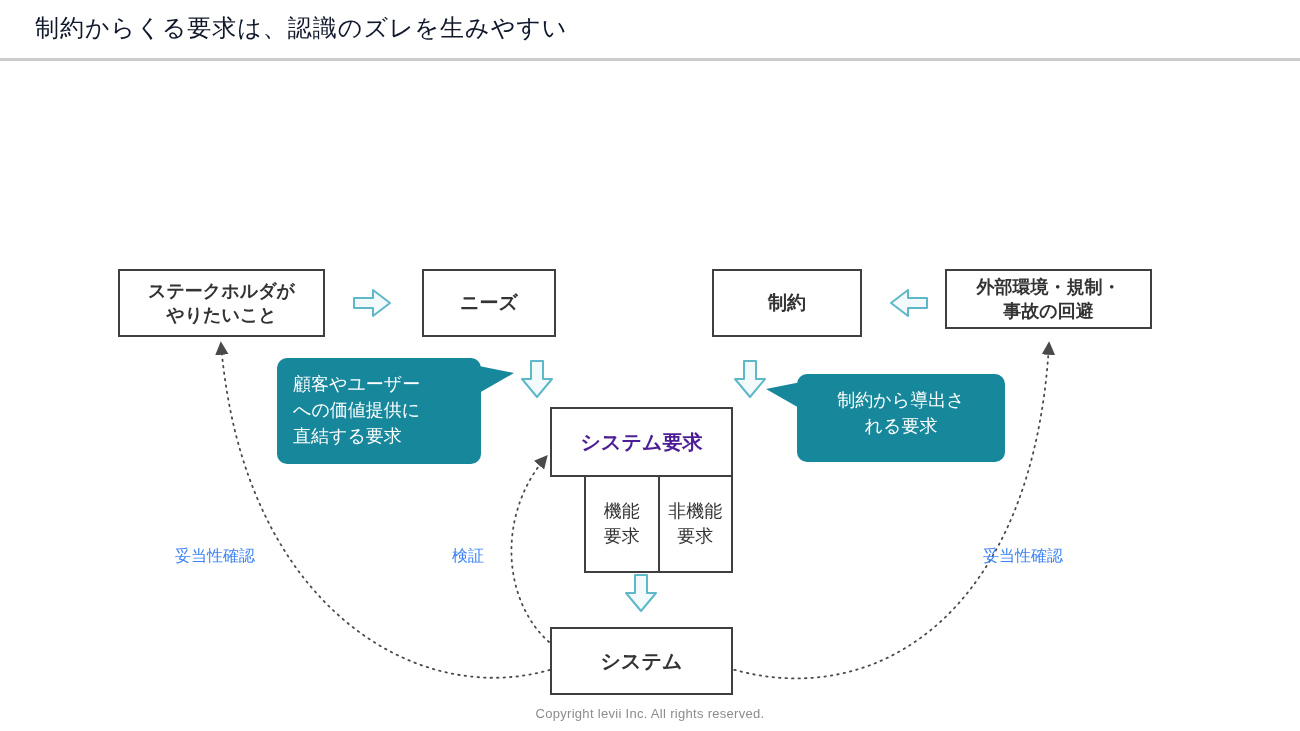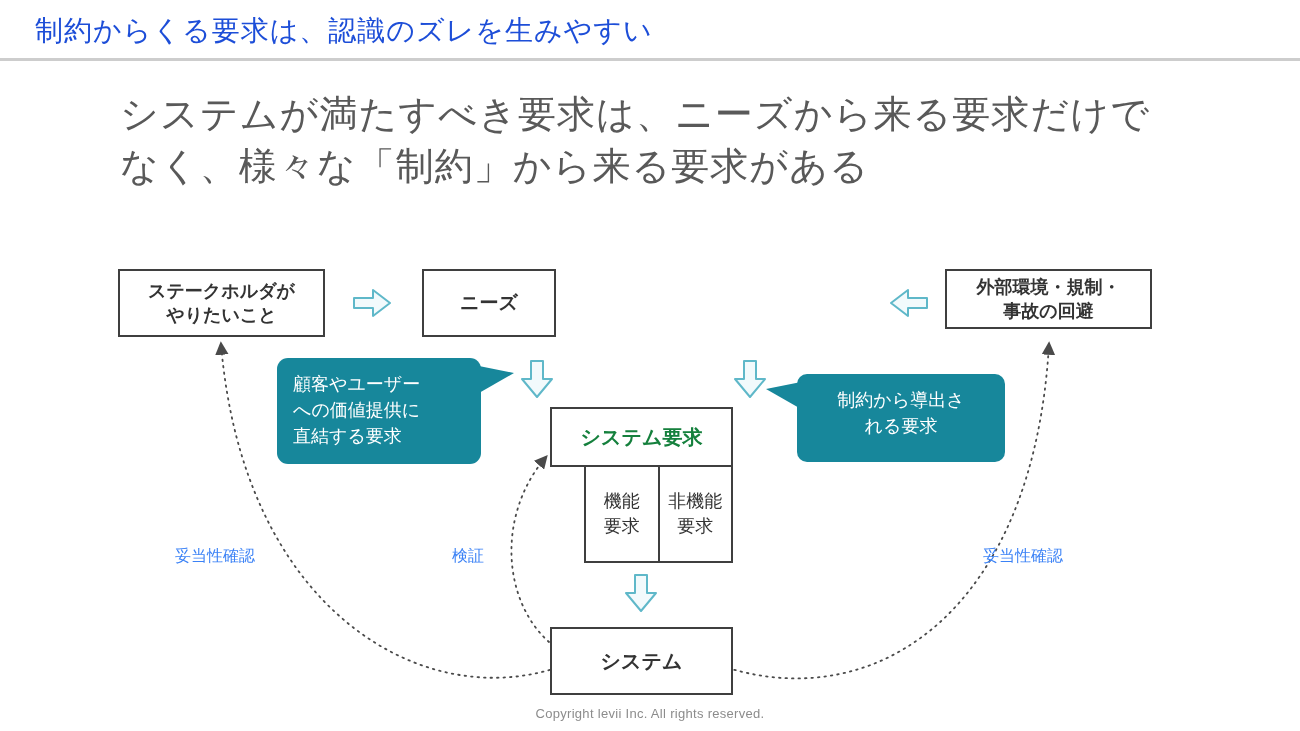--- a/index.html
+++ b/index.html
@@ -11,23 +11,23 @@
     width: 1300px;
     height: 731px;
     background: #ffffff;
     overflow: hidden;
   }
 
   .slide-title {
     position: absolute;
     left: 35px;
     top: 12px;
-    font-size: 28px;
+    font-size: 24px;
     font-weight: 500;
-    color: #1d4ed8;
+    color: #0f172a;
     letter-spacing: 1px;
     white-space: nowrap;
   }
 
   .divider {
     position: absolute;
     left: 0;
     top: 58px;
     width: 100%;
     height: 3px;
@@ -74,32 +74,32 @@
   .bubble {
     position: absolute;
     background: #17879b;
     color: #ffffff;
     border-radius: 10px;
     padding: 13px 16px;
     font-size: 18px;
     line-height: 1.45;
     white-space: pre-line;
   }
-  .bubble-left  { left: 277px; top: 358px; width: 204px; height: 106px; border-radius: 11px; }
+  .bubble-left  { left: 277px; top: 358px; width: 204px; height: 106px; }
   .bubble-right { left: 797px; top: 374px; width: 208px; height: 88px; text-align: center; }
   .bubble-tail { position: absolute; }
   .tail-left  { left: 479px; top: 366px; }
   .tail-right { left: 765px; top: 382px; }
 
   .sysreq { position: absolute; left: 550px; top: 407px; width: 183px; }
   .sysreq-header {
     border: 2px solid #3f3f3f;
-    height: 60px;
+    height: 70px;
     display: flex; align-items: center; justify-content: center;
-    font-weight: bold; font-size: 20px; color: #15803d; background: #fff;
+    font-weight: bold; font-size: 20px; color: #4c1d95; background: #fff;
   }
   .sysreq-cells { display: flex; padding-left: 34px; }
   .sysreq-cell {
     flex: 1;
     border: 2px solid #3f3f3f;
     border-top: none;
     height: 96px;
     display: flex; align-items: center; justify-content: center;
     text-align: center; white-space: pre-line;
     font-size: 18px; color: #333; background: #fff; line-height: 1.4;
@@ -137,22 +137,20 @@
   }
 </style>
 </head>
 <body>
 
 <div class="slide">
 
   <div class="slide-title">制約からくる要求は、認識のズレを生みやすい</div>
   <div class="divider"></div>
 
-  <div class="lede">システムが満たすべき要求は、ニーズから来る要求だけで
-なく、様々な「制約」から来る要求がある</div>
 
   <svg class="trace-svg" viewBox="0 0 1300 731">
     <defs>
       <marker id="ah" viewBox="0 0 10 10" refX="8" refY="5" markerWidth="7.5" markerHeight="7.5" orient="auto">
         <path d="M0,0 L10,5 L0,10 z" fill="#4a4a4a"></path>
       </marker>
     </defs>
     <path d="M 556 668 C 420 712, 243 608, 221 344" fill="none" stroke="#4a4a4a" stroke-width="1.8" stroke-dasharray="1.5 5" stroke-linecap="round" marker-end="url(#ah)"></path>
     <path d="M 549 642 C 502 600, 497 514, 546 457" fill="none" stroke="#4a4a4a" stroke-width="1.8" stroke-dasharray="1.5 5" stroke-linecap="round" marker-end="url(#ah)"></path>
     <path d="M 728 668 C 880 714, 1034 608, 1049 344" fill="none" stroke="#4a4a4a" stroke-width="1.8" stroke-dasharray="1.5 5" stroke-linecap="round" marker-end="url(#ah)"></path>
@@ -160,20 +158,21 @@
 
   <div class="dbox box-stakeholder">ステークホルダが
 やりたいこと</div>
 
   <svg class="block-arrow arrow-right-1" width="38" height="30" viewBox="0 0 38 30">
     <polygon points="1,10 20,10 20,2 37,15 20,28 20,20 1,20" fill="#f2fafc" stroke="#5fb8c9" stroke-width="2" stroke-linejoin="round"></polygon>
   </svg>
 
   <div class="dbox box-needs">ニーズ</div>
 
+  <div class="dbox box-constraint">制約</div>
 
   <svg class="block-arrow arrow-left-1" width="38" height="30" viewBox="0 0 38 30">
     <polygon points="37,10 18,10 18,2 1,15 18,28 18,20 37,20" fill="#f2fafc" stroke="#5fb8c9" stroke-width="2" stroke-linejoin="round"></polygon>
   </svg>
 
   <div class="dbox box-external">外部環境・規制・
 事故の回避</div>
 
   <svg class="block-arrow arrow-down-needs" width="32" height="38" viewBox="0 0 32 38">
     <polygon points="10,1 22,1 22,19 31,19 16,37 1,19 10,19" fill="#f2fafc" stroke="#5fb8c9" stroke-width="2" stroke-linejoin="round"></polygon>

